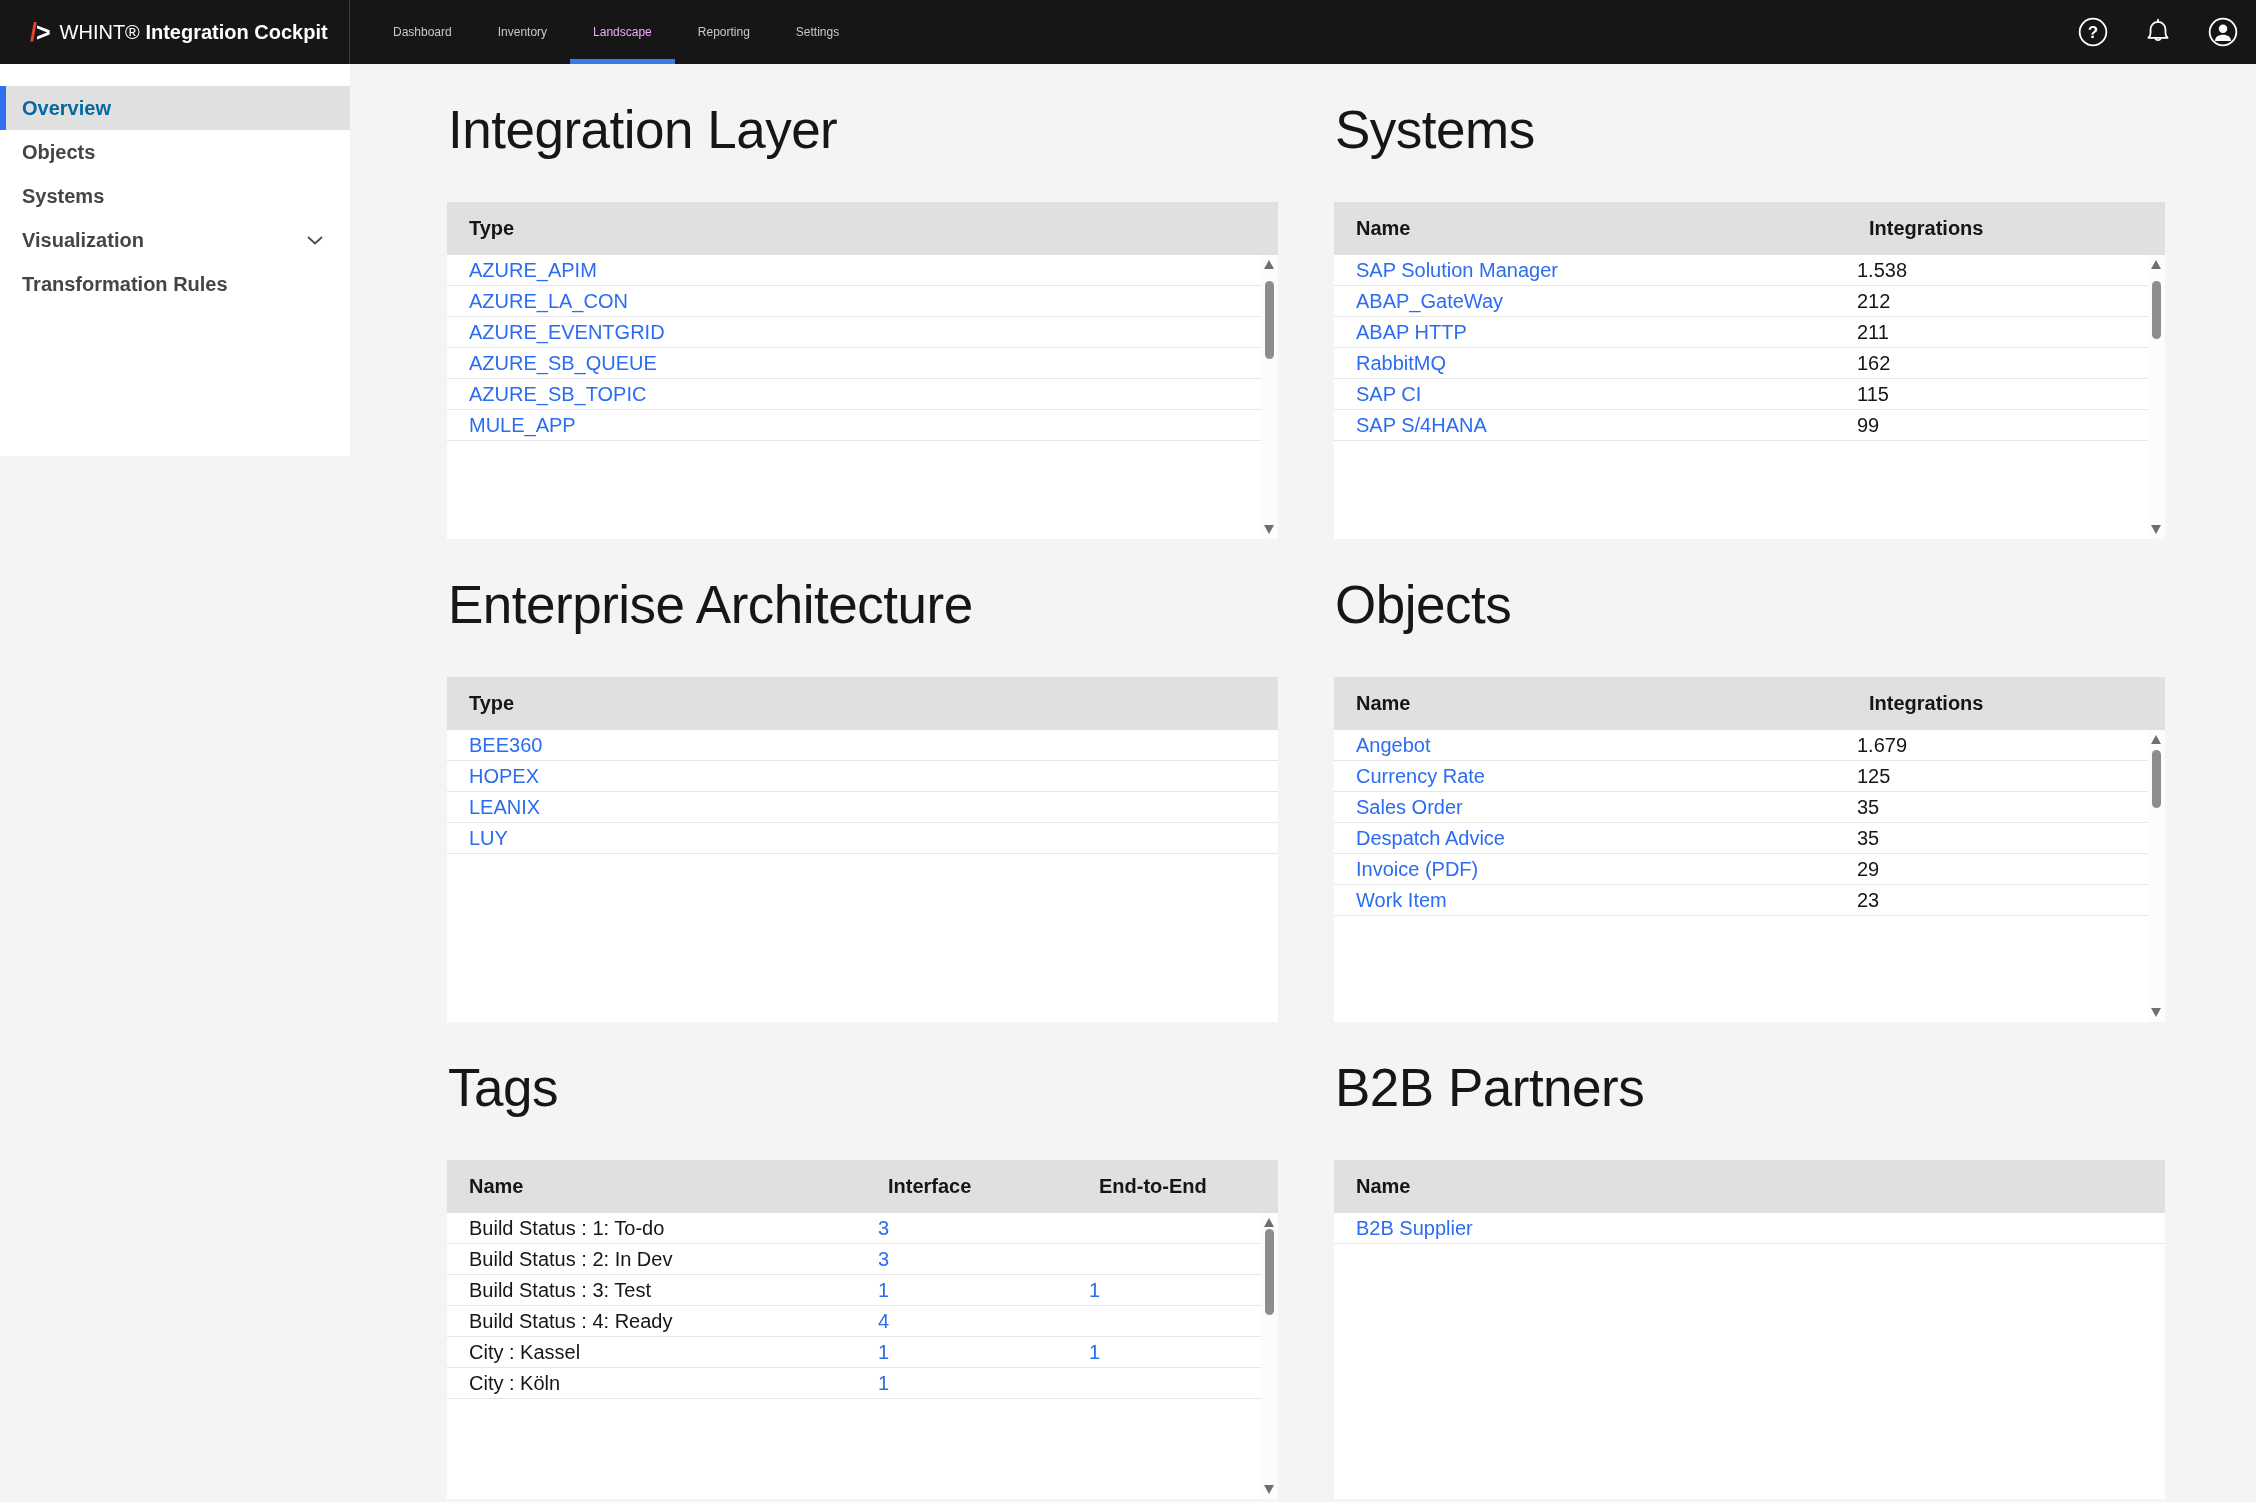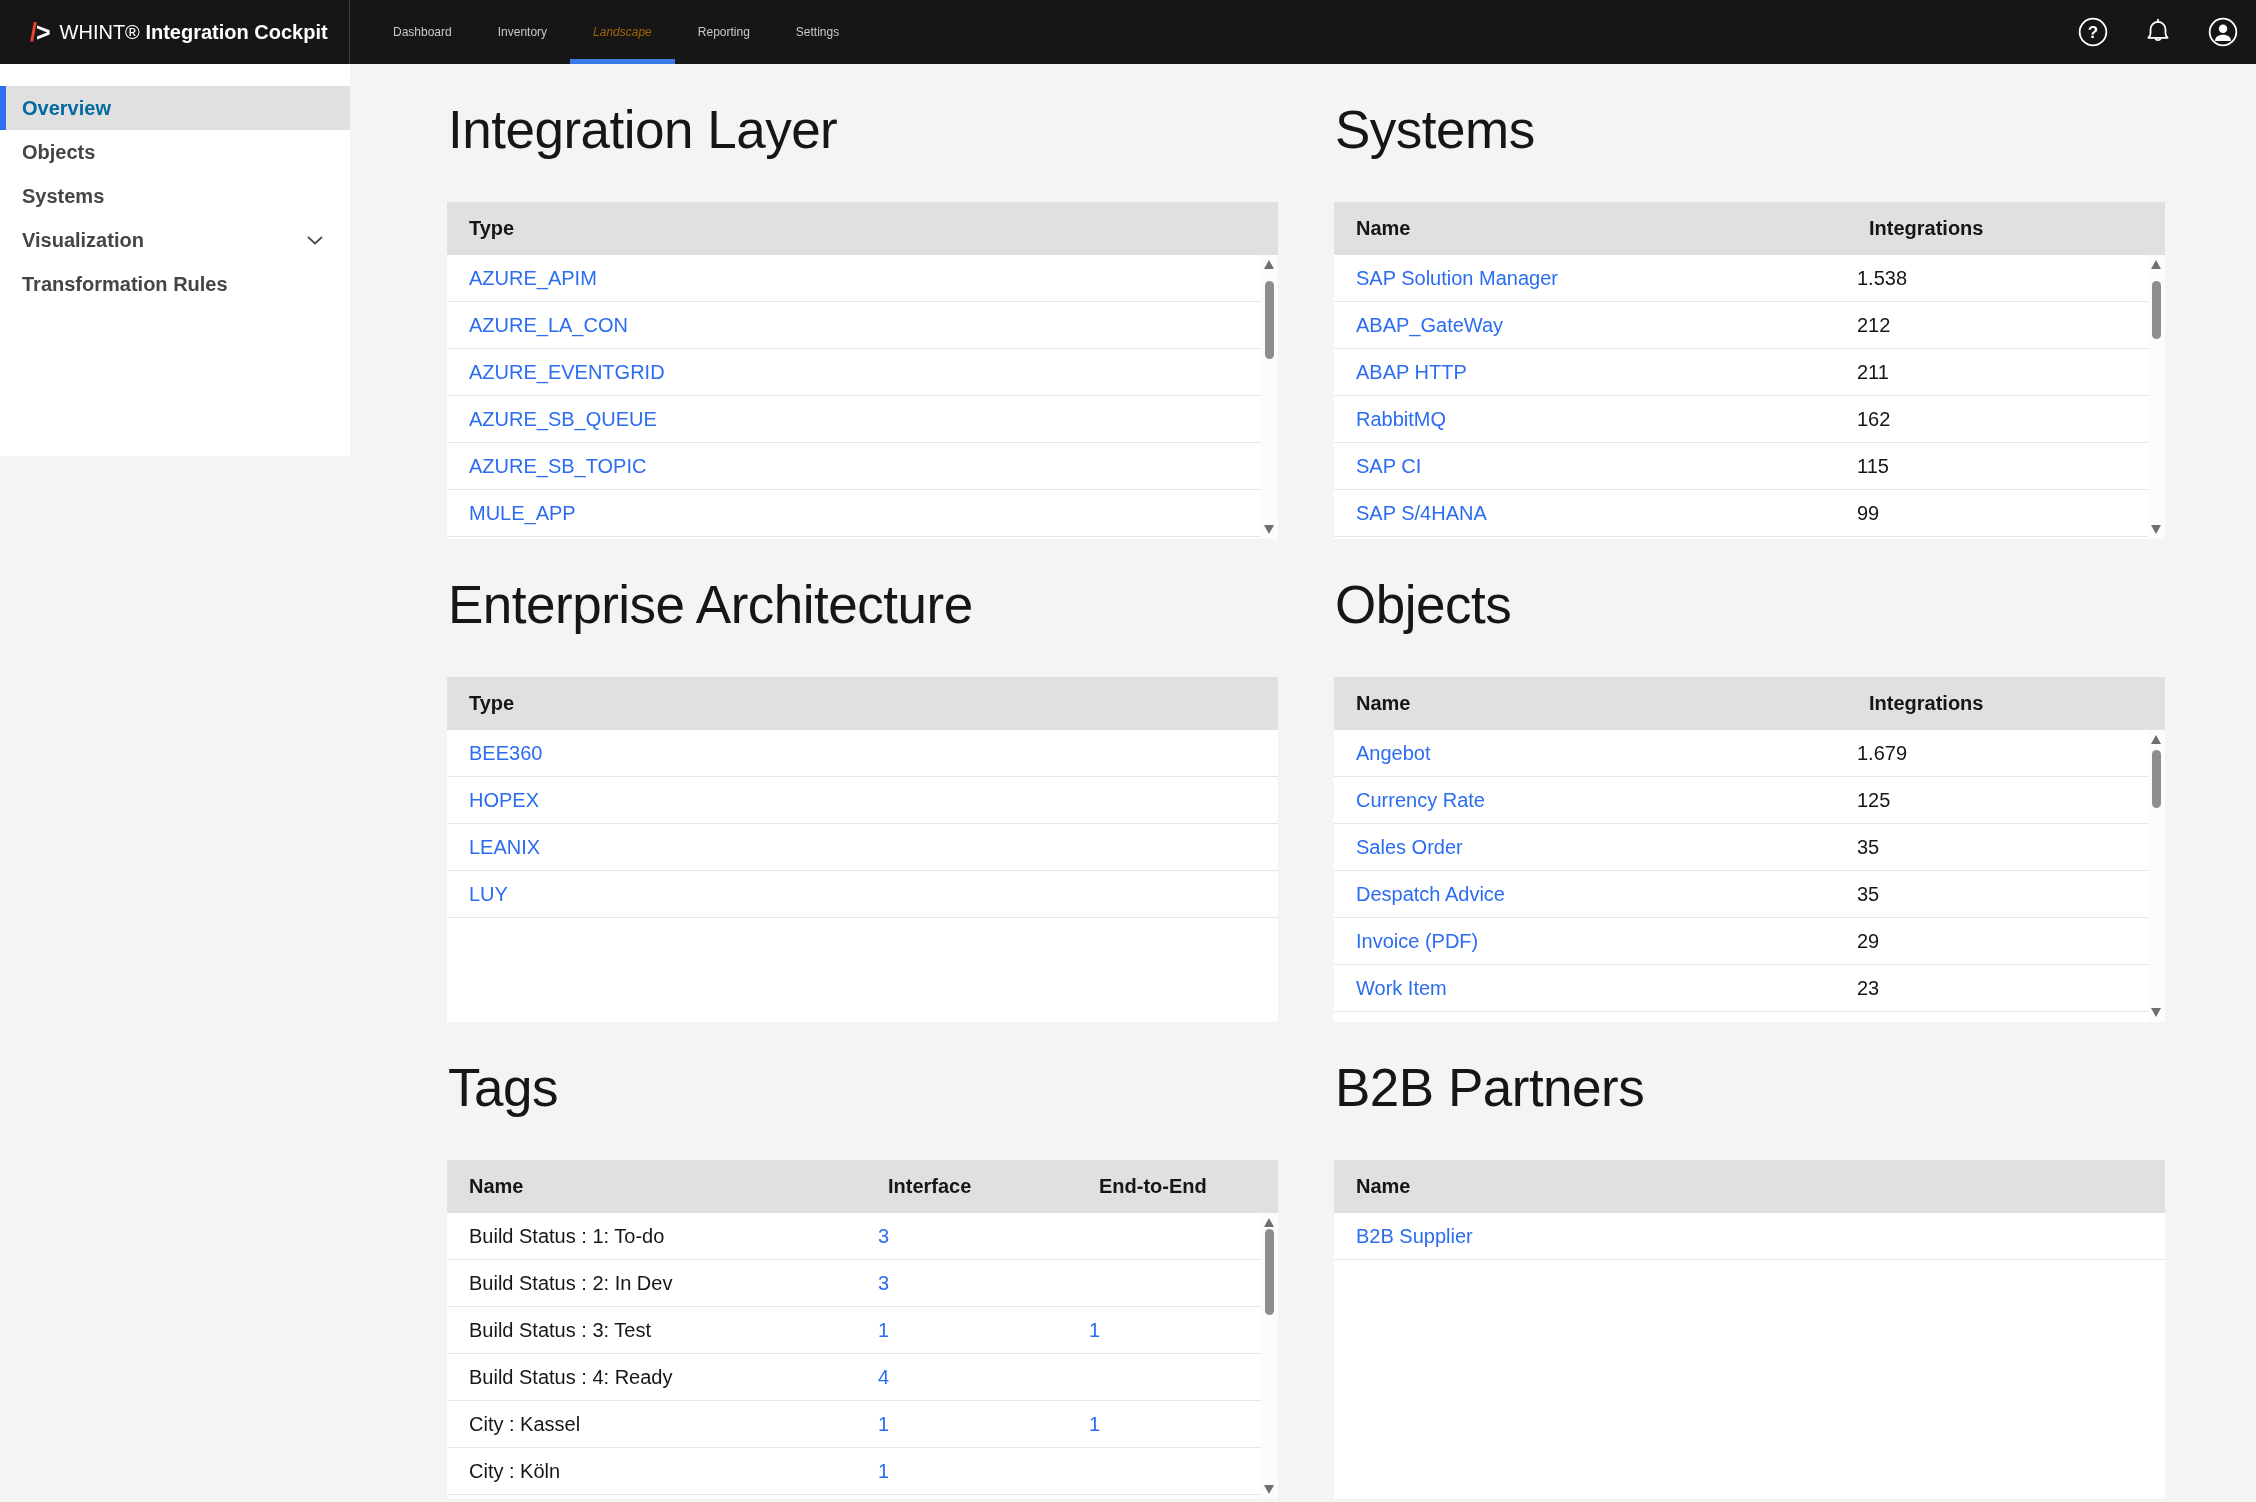--- a/index.html
+++ b/index.html
@@ -16,37 +16,37 @@
   
   .topbar{height:64px;background:var(--topbar);display:flex;align-items:stretch;position:relative;z-index:5;}
   .logo{width:350px;display:flex;align-items:center;padding-left:30px;border-right:1px solid #3d3d3d;cursor:pointer;}
   .logo-mark{font-weight:bold;font-size:25px;letter-spacing:-1px;margin-right:10px;}
   .logo-slash{color:#e8432a;}
   .logo-gt{color:#fff;}
   .brand{color:#fff;font-size:20px;white-space:nowrap;}
   .brand .bold{font-weight:bold;}
   .nav{display:flex;margin-left:20px;}
   .nav-tab{position:relative;display:flex;align-items:center;padding:0 23px;font-size:12px;color:#c9c9c9;cursor:pointer;}
-  .nav-tab.active{color:#a16207;font-style:italic;}
+  .nav-tab.active{color:#f0abfc;}
   .nav-tab.active::after{content:"";position:absolute;left:0;right:0;bottom:0;height:5px;background:var(--underline);}
   .topbar-icons{margin-left:auto;display:flex;align-items:center;gap:31px;padding-right:16px;}
   .tb-icon{width:34px;height:34px;display:flex;align-items:center;justify-content:center;cursor:pointer;}
   
   .sidebar{position:absolute;left:0;top:64px;width:350px;height:392px;background:#fff;padding-top:22px;}
   .side-item{height:44px;display:flex;align-items:center;justify-content:space-between;
     padding:0 26px 0 22px;font-weight:bold;color:#454545;cursor:pointer;}
   .side-item.selected{background:var(--headbg);color:#0369a1;border-left:6px solid var(--accent);padding-left:16px;}
   
   .main{position:absolute;left:447px;top:64px;width:1718px;display:grid;
     grid-template-columns:831px 831px;column-gap:56px;}
   .section h2{margin:40px 0 0 1px;font-size:53px;line-height:52px;font-weight:300;letter-spacing:-0.5px;color:var(--ink);}
   .card{margin-top:46px;background:#fff;}
   .thead{height:53px;background:var(--headbg);display:grid;align-items:center;font-weight:bold;}
   .tbody{position:relative;overflow:hidden;background:#fff;}
-  .row{height:47px;display:grid;align-items:center;border-bottom:1px solid #e6e6e6;background:#fff;}
+  .row{height:31px;display:grid;align-items:center;border-bottom:1px solid #e6e6e6;background:#fff;}
   .tbody .row:last-child{border-bottom:1px solid #e6e6e6;}
   .cols-1{grid-template-columns:1fr;}
   .cols-2{grid-template-columns:1fr 312px;}
   .cols-3{grid-template-columns:1fr 211px 201px;}
   .cell{padding-left:22px;white-space:nowrap;overflow:hidden;}
   .cell.val-h{padding-left:16px;}
   .cell.val{padding-left:4px;}
   .cell.tag-val{padding-left:12px;}
   .link{color:var(--link);cursor:pointer;}
   .h-il{height:284px;} .h-mid{height:292px;} .h-bot{height:286px;}

